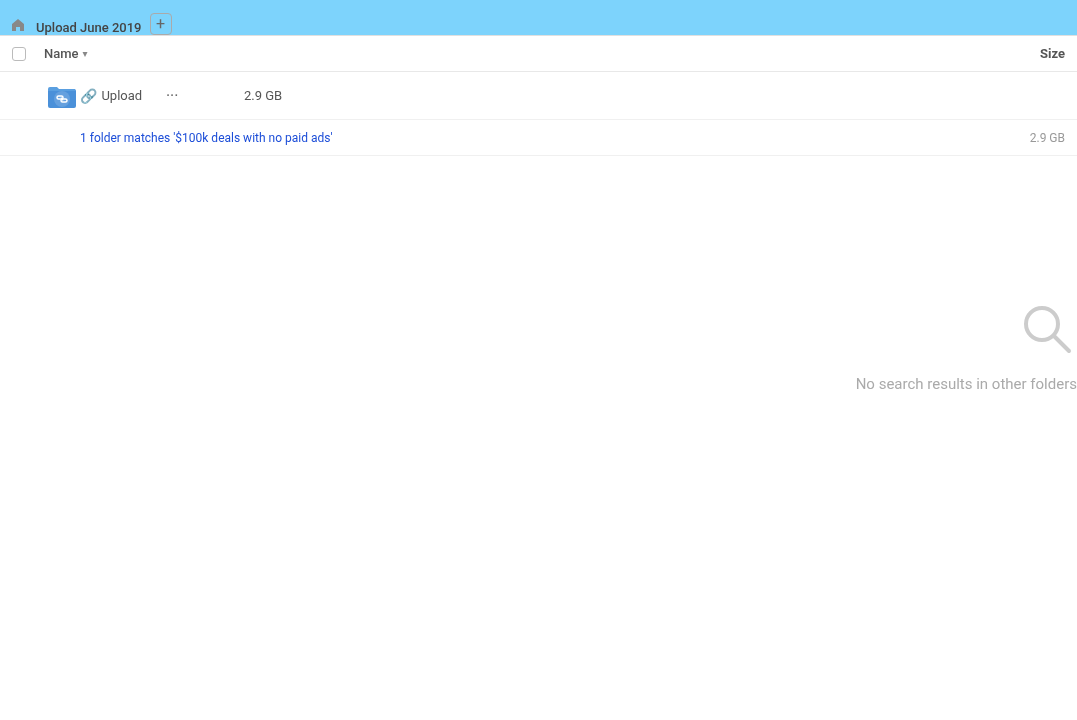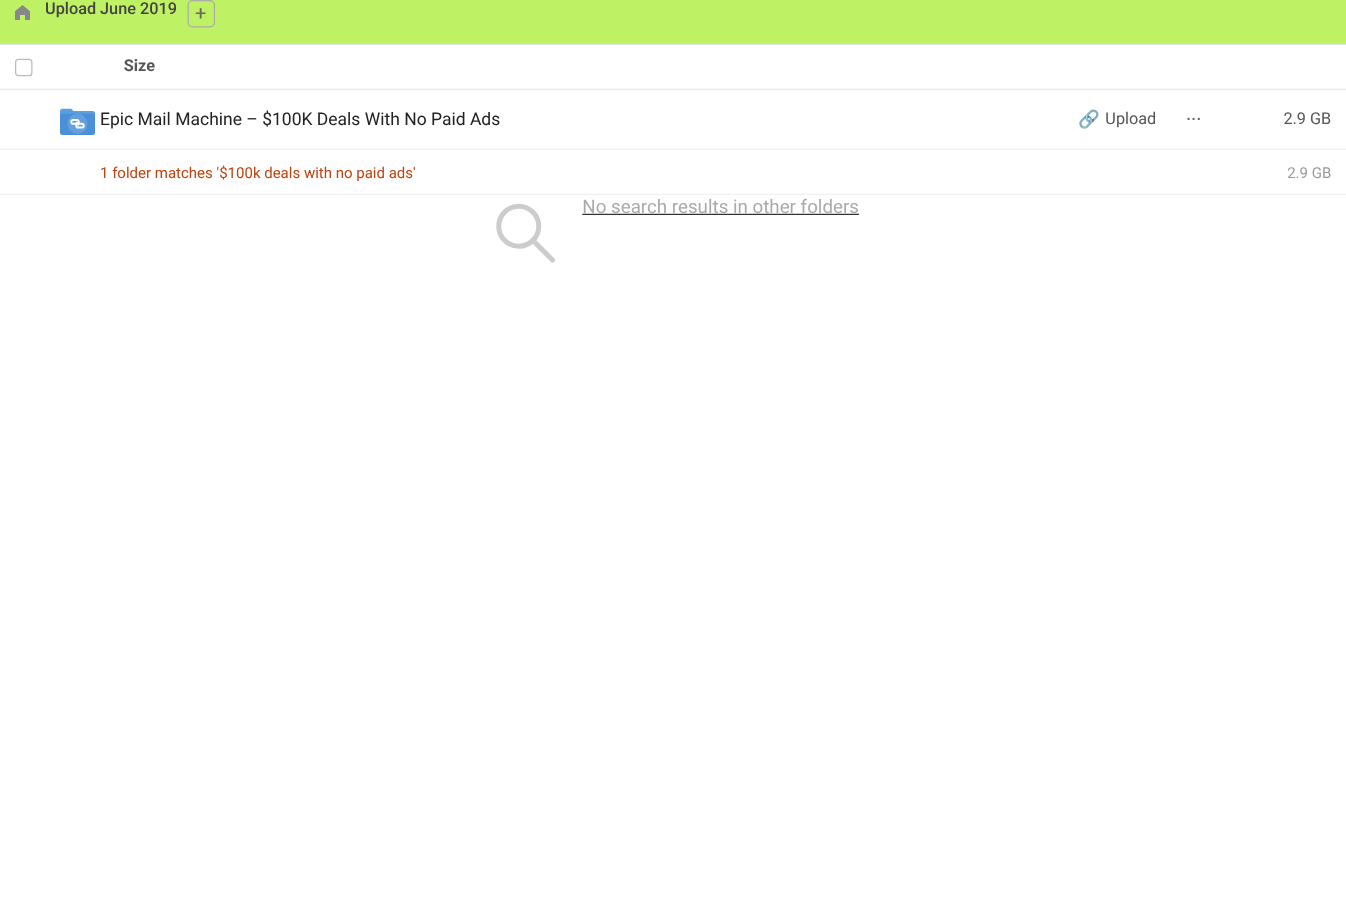--- a/index.html
+++ b/index.html
@@ -13,24 +13,24 @@
       background: #ffffff;
       color: #333;
       width: 1077px;
       height: 720px;
       overflow: hidden;
     }
 
     
     .title-bar {
       display: flex;
-      align-items: flex-start;
+      align-items: flex-end;
       height: 36px;
       padding: 0 8px;
-      background: #bef264;
+      background: #7dd3fc;
       border-bottom: 1px solid #e0e0e0;
       gap: 8px;
     }
 
     .title-bar-icon {
       width: 20px;
       height: 20px;
       display: flex;
       align-items: center;
       justify-content: center;
@@ -177,39 +177,38 @@
       display: flex;
       align-items: center;
       height: 36px;
       padding: 0 12px 0 80px;
       border-bottom: 1px solid #f0f0f0;
     }
 
     .subfolder-text {
       flex: 1;
       font-size: 12px;
-      color: #c2410c;
+      color: #1d4ed8;
     }
 
     .subfolder-size {
       width: 80px;
       text-align: right;
       font-size: 12px;
       color: #999;
     }
 
     
     .empty-state {
       display: flex;
-      flex-direction: row;
-      align-items: flex-start;
+      flex-direction: column;
+      align-items: flex-end;
       justify-content: center;
       height: 380px;
       gap: 16px;
-      text-decoration: underline;
     }
 
     .search-icon-large {
       width: 60px;
       height: 60px;
       display: flex;
       align-items: center;
       justify-content: center;
     }
 
@@ -227,20 +226,24 @@
       <path d="M2 7L8 2L14 7V14H10V10H6V14H2V7Z" fill="#888"></path>
     </svg>
   </div>
   <span class="title-bar-label">Upload June 2019</span>
   <div class="title-bar-add">+</div>
 </div>
 
 <div class="column-headers">
   <div class="col-checkbox">
     <div class="checkbox"></div>
+  </div>
+  <div class="col-name">
+    <span>Name</span>
+    <span class="sort-arrow">▾</span>
   </div>
   <div class="col-size">Size</div>
 </div>
 
 <div class="file-row">
   <div class="file-row-checkbox">
   </div>
   <div class="file-icon-wrapper">
 
     <svg width="30" height="26" viewBox="0 0 30 26">
@@ -250,21 +253,20 @@
       <path d="M1 8 L1 6 Q1 4 3 4 L10 4 L12 6 L28 6 L28 8 Z" fill="#5a9fe0"></path>
 
       <circle cx="15" cy="16" r="8" fill="white" opacity="0.15"></circle>
       <g transform="translate(10, 11)">
         <rect x="0" y="2" width="6" height="3" rx="1.5" fill="none" stroke="white" stroke-width="1.5"></rect>
         <rect x="4" y="5" width="6" height="3" rx="1.5" fill="none" stroke="white" stroke-width="1.5"></rect>
         <line x1="4" y1="3.5" x2="6" y2="6.5" stroke="white" stroke-width="1.2"></line>
       </g>
     </svg>
   </div>
-  <span class="file-name">Epic Mail Machine – $100K Deals With No Paid Ads</span>
   <div class="file-actions">
     <div class="shared-badge">
       <span class="link-icon">🔗</span>
       <span>Upload</span>
     </div>
     <div class="more-button">···</div>
     <span class="file-size">2.9 GB</span>
   </div>
 </div>
 

